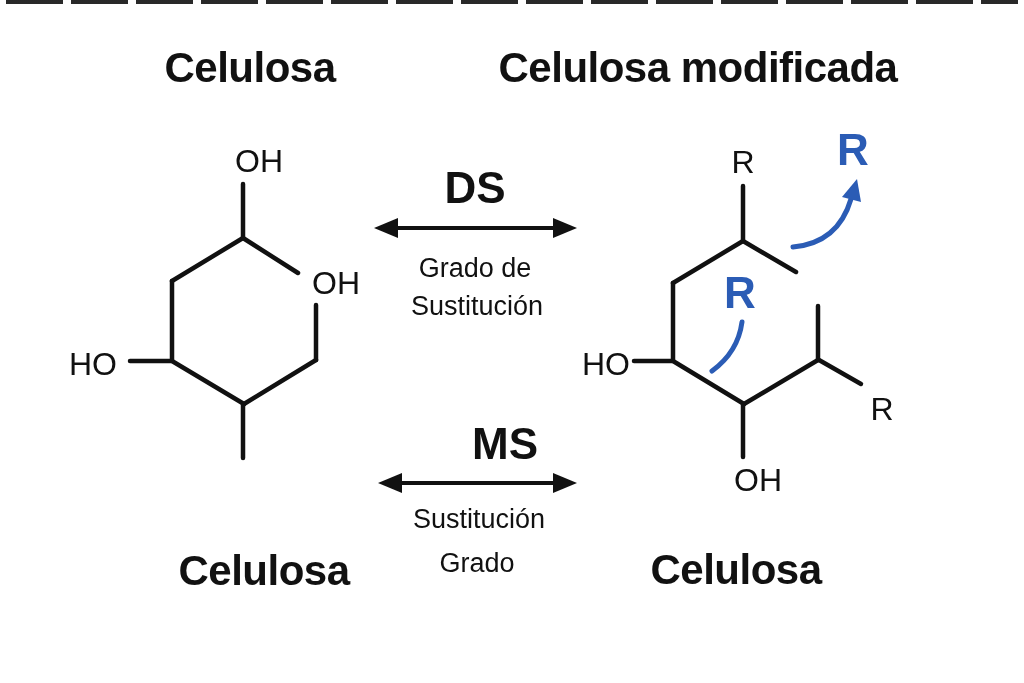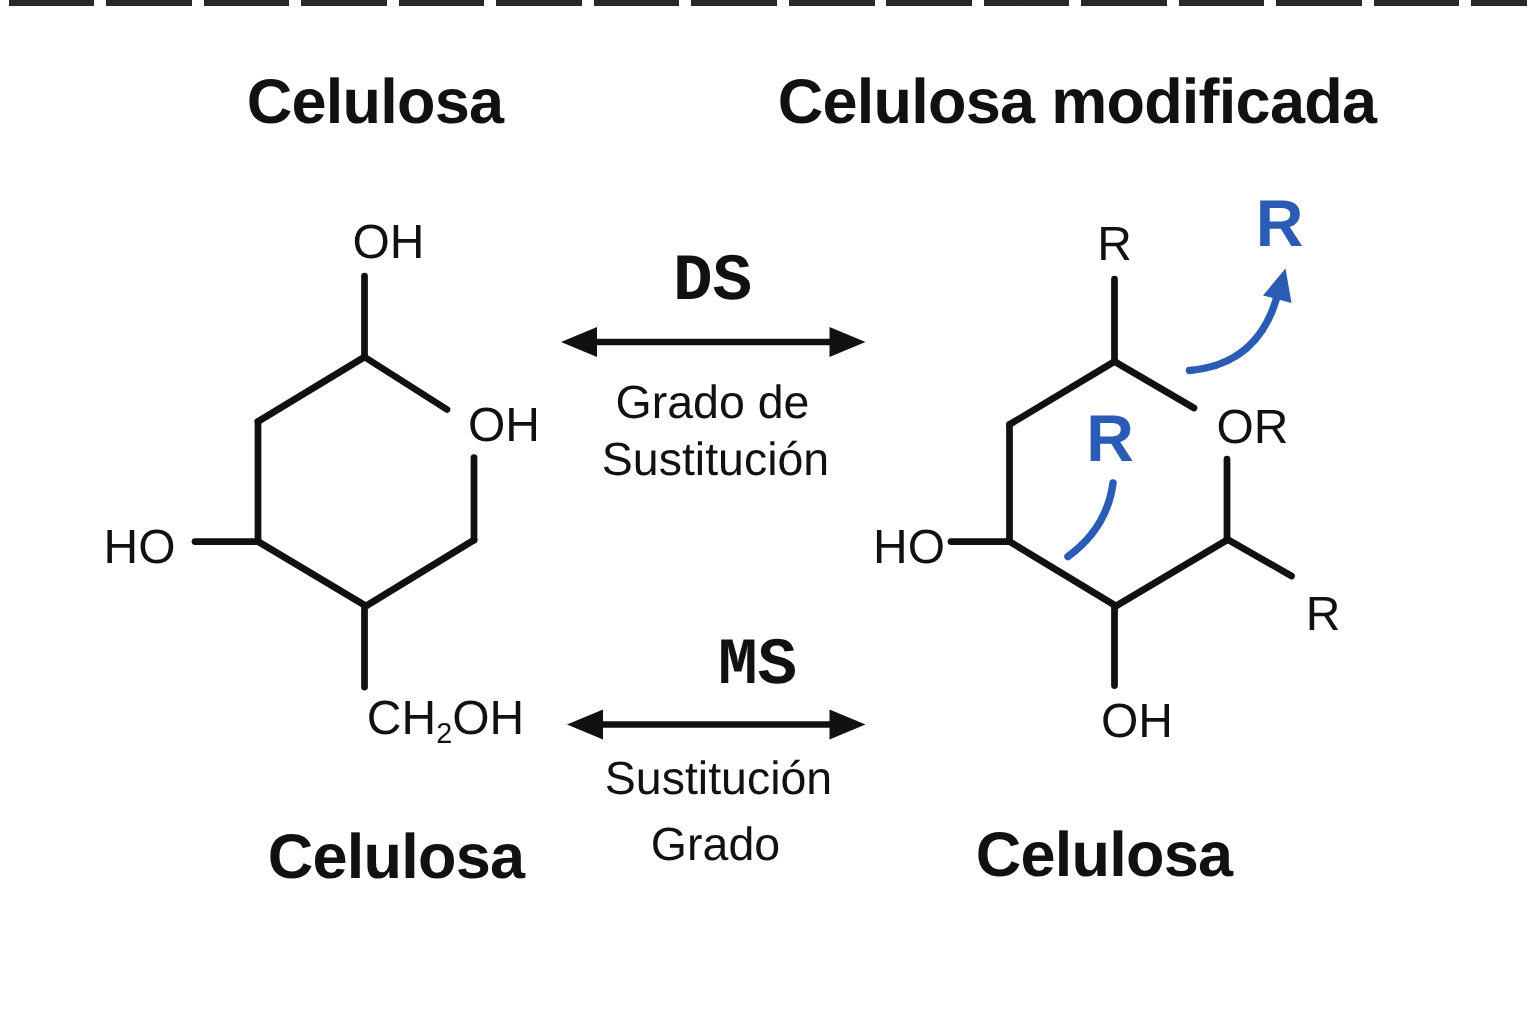--- a/index.html
+++ b/index.html
@@ -55,22 +55,22 @@
     position: absolute;
     transform: translate(-50%, -50%);
     white-space: nowrap;
     color: var(--ink);
     line-height: 1;
   }
   .atom      { font-size: 32px; font-weight: 400; }
   .atom-blue { font-size: 44px; font-weight: 700; color: var(--blue); }
   .heading   { font-size: 42px; font-weight: 700; letter-spacing: -0.5px; }
   .caption   { font-size: 42px; font-weight: 700; letter-spacing: -0.5px; }
-  .abbr      { font-size: 44px; font-weight: 700; font-family: Liberation Mono, monospace; }
-  .desc      { font-size: 31px; font-weight: 400; text-align: center; }
+  .abbr      { font-size: 44px; font-weight: 700; }
+  .desc      { font-size: 27px; font-weight: 400; text-align: center; }
   .subscript { font-size: 0.6em; vertical-align: -0.3em; }
 </style>
 </head>
 <body>
 
 <div id="stage">
 
   <div class="top-strip"></div>
 
   <svg class="structure" width="1024" height="683" viewBox="0 0 1024 683">
@@ -113,40 +113,36 @@
     </g>
 
     <g>
       <path class="blue-line" d="M 793 247 Q 838 243 851 199"></path>
       <polygon class="blue-head" points="857,179 861,202 842,197"></polygon>
     </g>
     <path class="blue-line" d="M 712 371 Q 738 352 742 322"></path>
   </svg>
 
   <div class="lbl heading" style="left:250px; top:68px;">Celulosa</div>
-  <div class="lbl heading" style="left:718px; top:68px;">Celulosa modificada</div>
+  <div class="lbl heading" style="left:698px; top:68px;">Celulosa modificada</div>
 
   <div class="lbl atom" style="left:259px; top:161px;">OH</div>
   <div class="lbl atom" style="left:336px; top:283px;">OH</div>
   <div class="lbl atom" style="left:93px; top:364px;">HO</div>
-  <div class="lbl atom" style="left:297px; top:481px;">
-    <span>CH</span><span class="subscript">2</span><span>OH</span>
-  </div>
   <div class="lbl caption" style="left:264px; top:571px;">Celulosa</div>
 
   <div class="lbl abbr" style="left:475px; top:188px;">DS</div>
   <div class="lbl desc" style="left:475px; top:268px;">Grado de</div>
   <div class="lbl desc" style="left:477px; top:306px;">Sustitución</div>
 
   <div class="lbl abbr" style="left:505px; top:444px;">MS</div>
   <div class="lbl desc" style="left:479px; top:519px;">Sustitución</div>
   <div class="lbl desc" style="left:477px; top:563px;">Grado</div>
 
   <div class="lbl atom" style="left:743px; top:162px;">R</div>
   <div class="lbl atom-blue" style="left:853px; top:150px;">R</div>
-  <div class="lbl atom" style="left:835px; top:284px;">OR</div>
   <div class="lbl atom" style="left:606px; top:364px;">HO</div>
   <div class="lbl atom-blue" style="left:740px; top:293px;">R</div>
   <div class="lbl atom" style="left:758px; top:480px;">OH</div>
   <div class="lbl atom" style="left:882px; top:409px;">R</div>
   <div class="lbl caption" style="left:736px; top:570px;">Celulosa</div>
 
 </div>
 
 </body></html>

